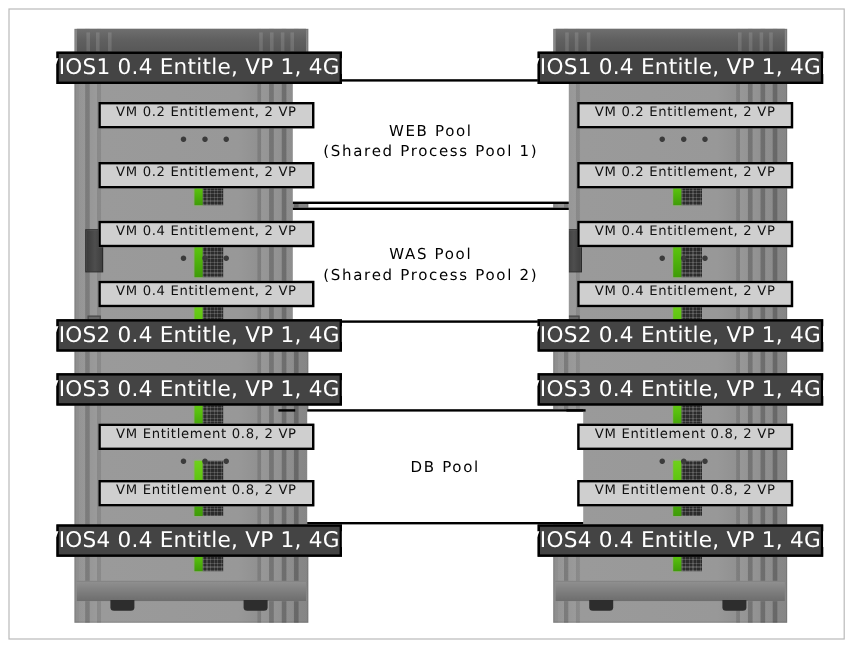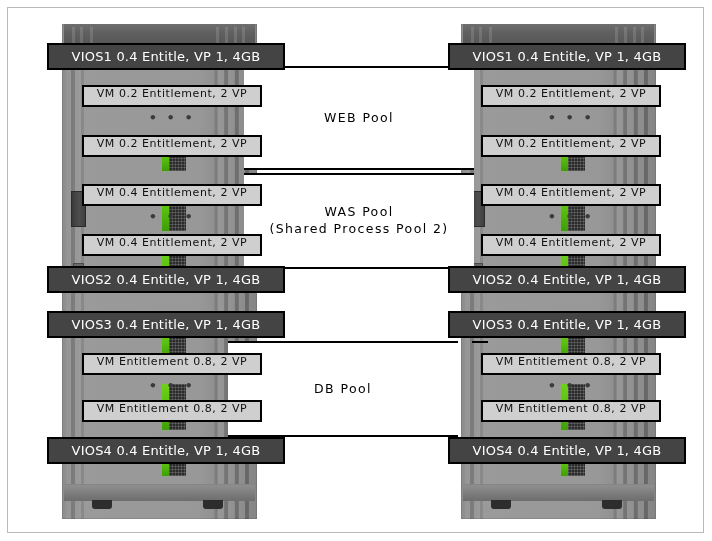--- a/index.html
+++ b/index.html
@@ -142,21 +142,21 @@
 
   
   .vios{
     position:absolute;
     height:27px;
     background:#444444;
     border:2px solid #000000;
     box-sizing:border-box;
     display:flex;align-items:center;justify-content:center;
     color:#ffffff;
-    font-size:13px;
+    font-size:18px;
     letter-spacing:0.2px;
     white-space:nowrap;
     z-index:9;
     font-family:"DejaVu Sans","Liberation Sans",sans-serif;
   }
 
   
   .vm{
     position:absolute;
     height:22px;
@@ -256,28 +256,29 @@
     <div class="mesh" style="left:107px;top:360px;height:46px;"></div>
     <div class="led" style="left:100px;top:430px;height:22px;"></div>
     <div class="mesh" style="left:107px;top:430px;height:22px;"></div>
 
     <div class="bay" style="left:9px;top:167px;height:36px;"></div>
     <div class="notch" style="left:11px;top:239px;"></div>
   </div>
 
   <div class="pool" style="left:244px;top:66px;width:230px;height:104px;">
     <div class="pl1">WEB Pool</div>
+    <div class="pl2">(Shared Process Pool 1)</div>
   </div>
 
   <div class="pool" style="left:244px;top:173px;width:230px;height:96px;">
     <div class="pl1">WAS Pool</div>
     <div class="pl2">(Shared Process Pool 2)</div>
   </div>
 
-  <div class="pool" style="left:228px;top:341px;width:230px;height:96px;">
+  <div class="pool" style="left:256px;top:341px;width:230px;height:96px;">
     <div class="pl1">DB Pool</div>
   </div>
 
   <div class="connector" style="left:232px;top:66px;width:14px;height:2px;"></div>
   <div class="connector" style="left:472px;top:66px;width:16px;height:2px;"></div>
   <div class="connector" style="left:232px;top:267px;width:14px;height:2px;"></div>
   <div class="connector" style="left:472px;top:267px;width:16px;height:2px;"></div>
   <div class="connector" style="left:232px;top:341px;width:14px;height:2px;"></div>
   <div class="connector" style="left:472px;top:341px;width:16px;height:2px;"></div>
 

